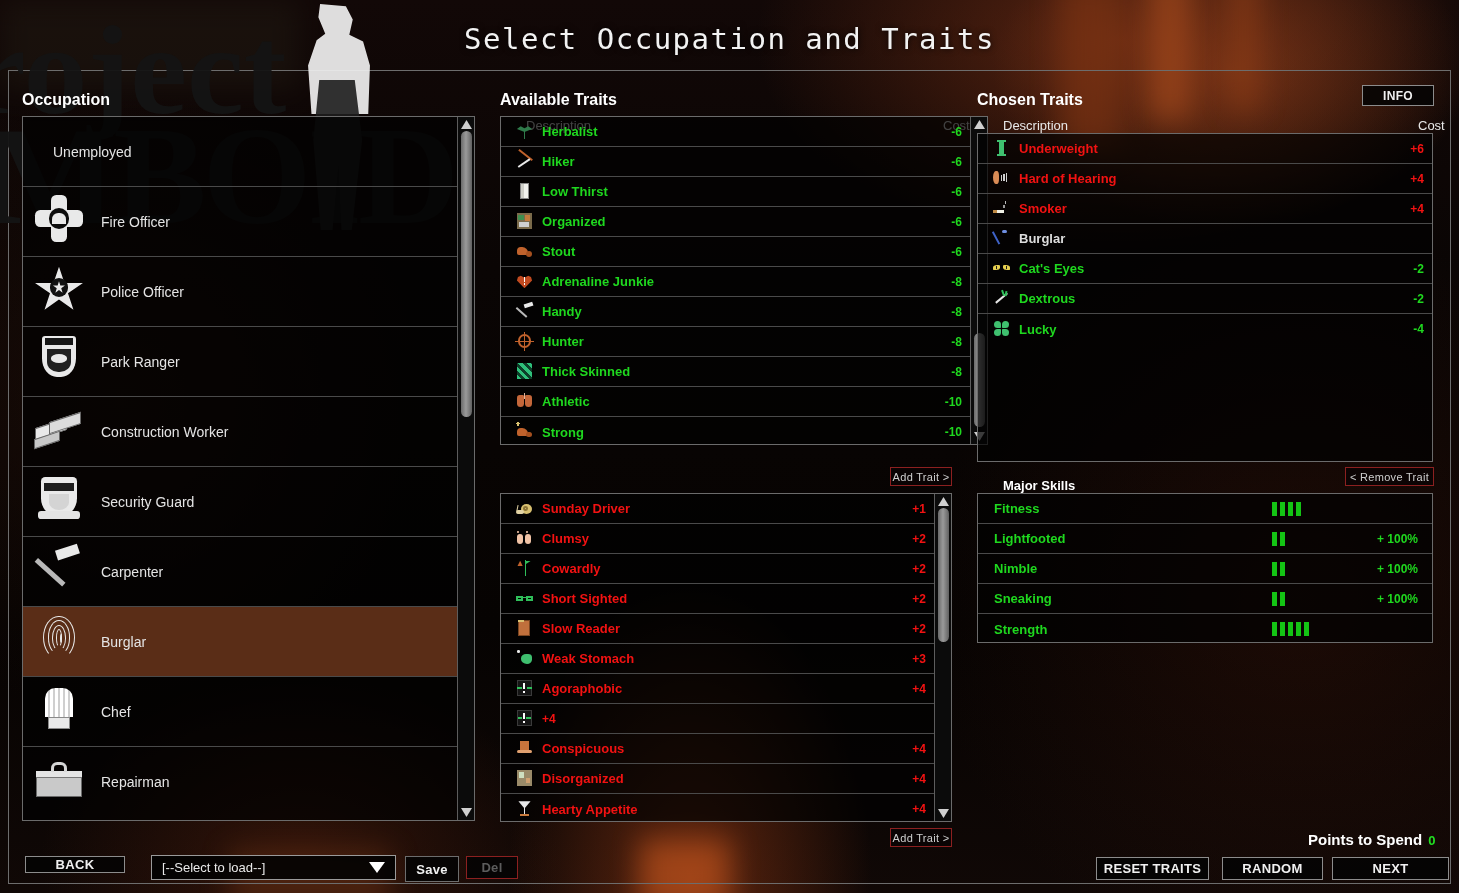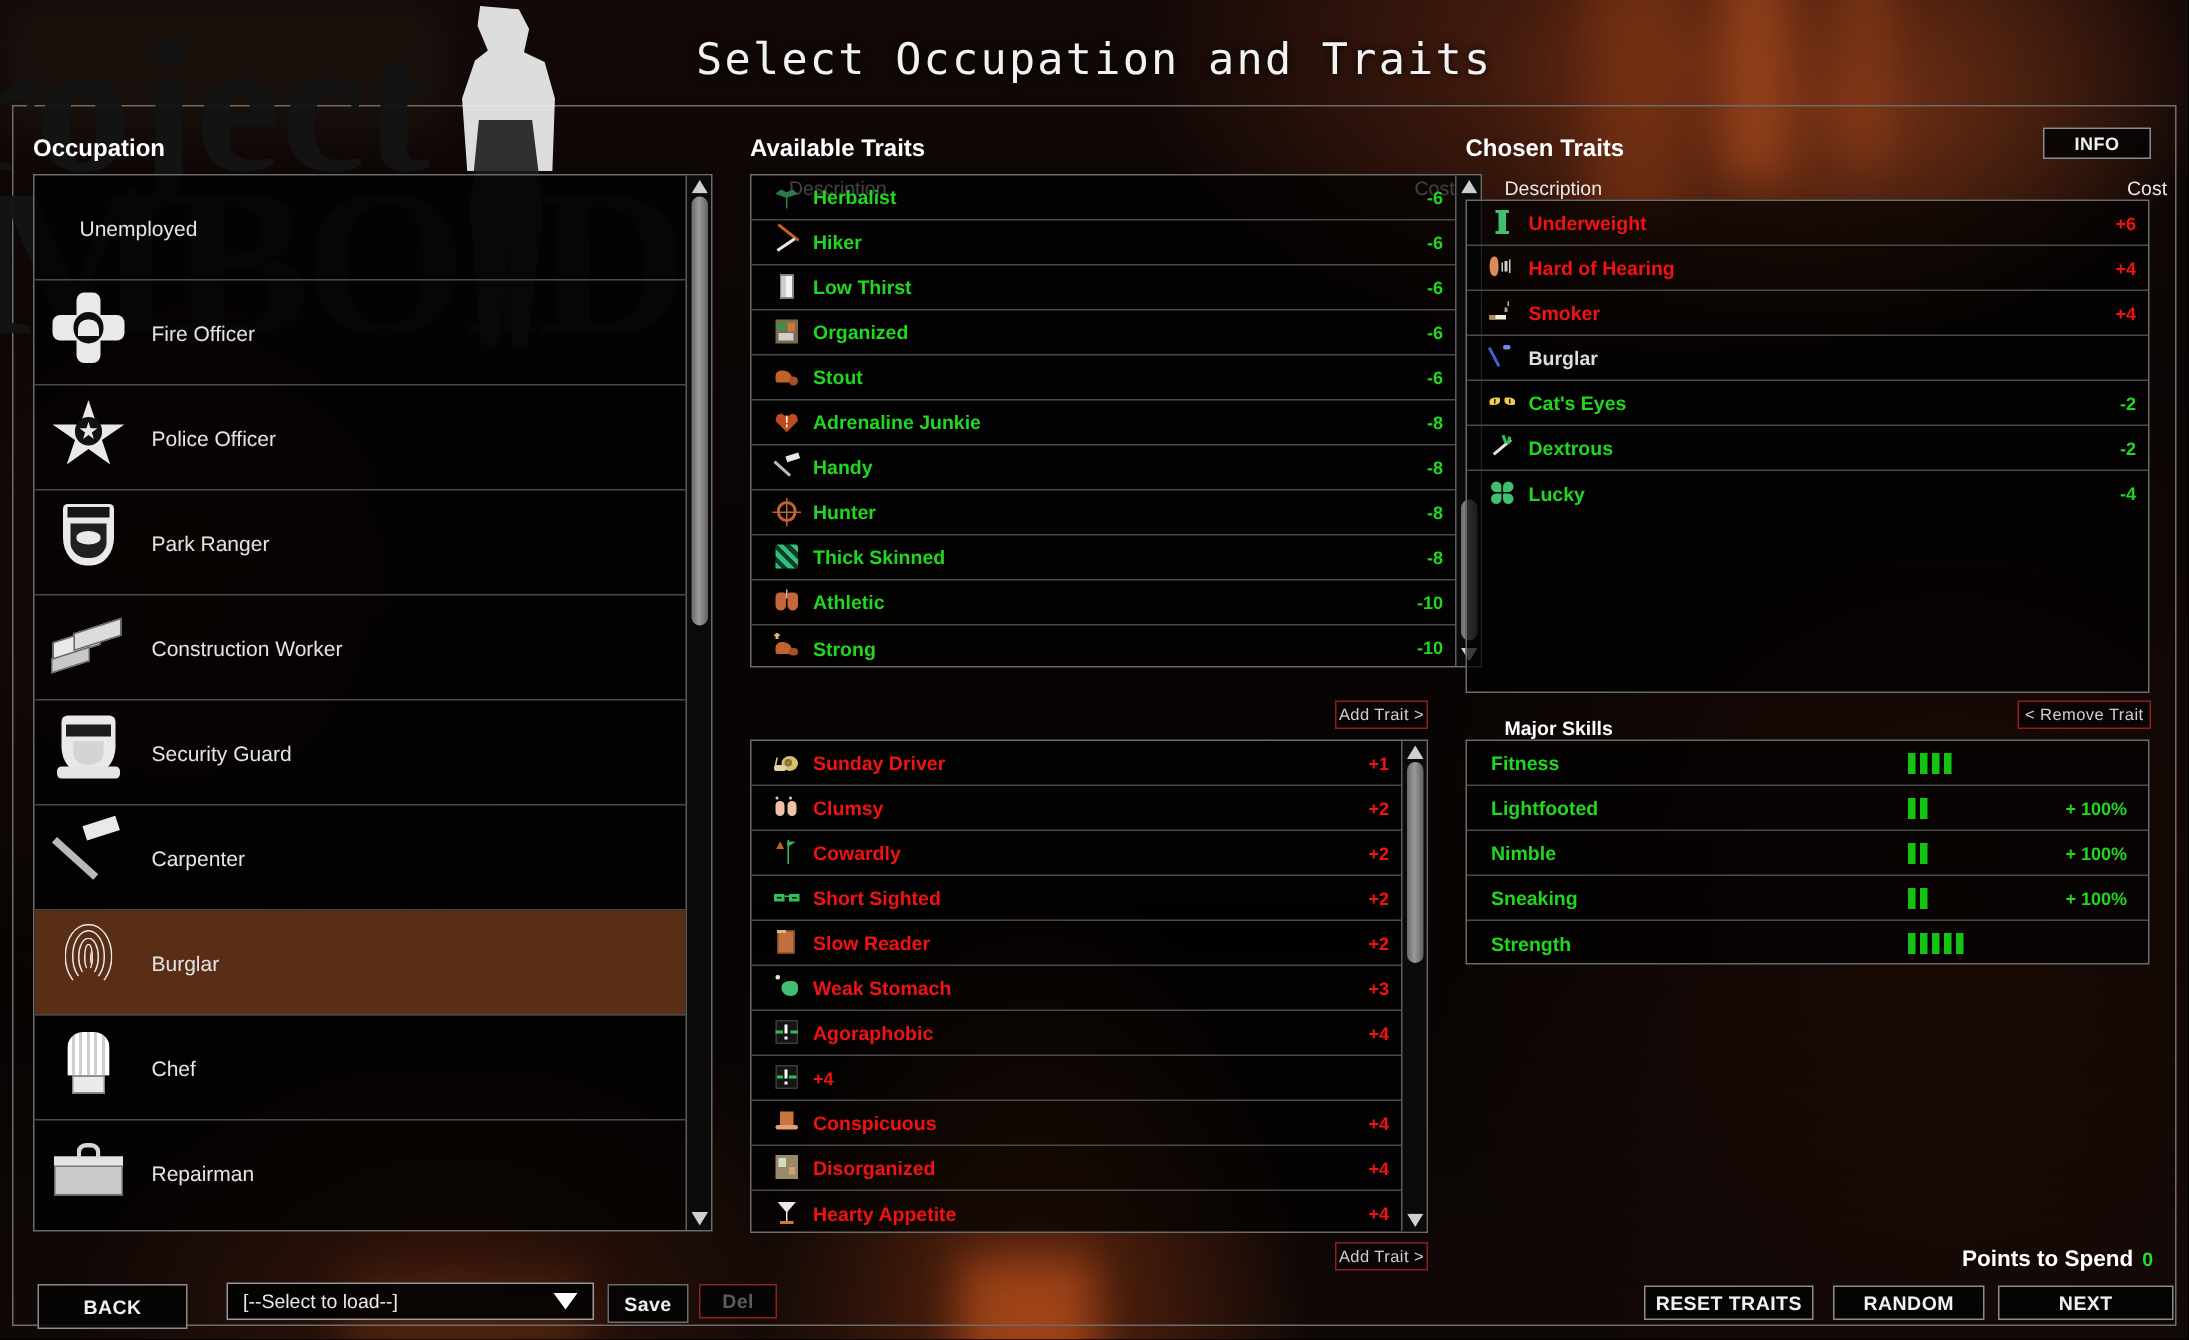--- a/index.html
+++ b/index.html
@@ -669,21 +669,21 @@
           </span>
           <span class="skill-pct"></span>
         </div>
       </div>
   </div>
 
   <div class="points" style="left:1308px; top:831px;">
     <span>Points to Spend</span><span class="val">0</span>
   </div>
 
-  <div class="btn" style="left:25px; top:856px; width:100px; height:30px;">BACK</div>
+  <div class="btn" style="left:25px; top:856px; width:100px; height:17px;">BACK</div>
 
   <div class="combo" style="left:151px; top:855px; width:245px; height:25px;">
     <span>[--Select to load--]</span>
     <span class="caret"></span>
   </div>
 
   <div class="btn" style="left:405px; top:856px; width:54px; height:26px; border-color:#6d6d6d;">Save</div>
   <div class="btn dim" style="left:466px; top:856px; width:52px; height:23px;">Del</div>
 
   <div class="btn" style="left:1096px; top:857px; width:113px; height:23px;">RESET TRAITS</div>

